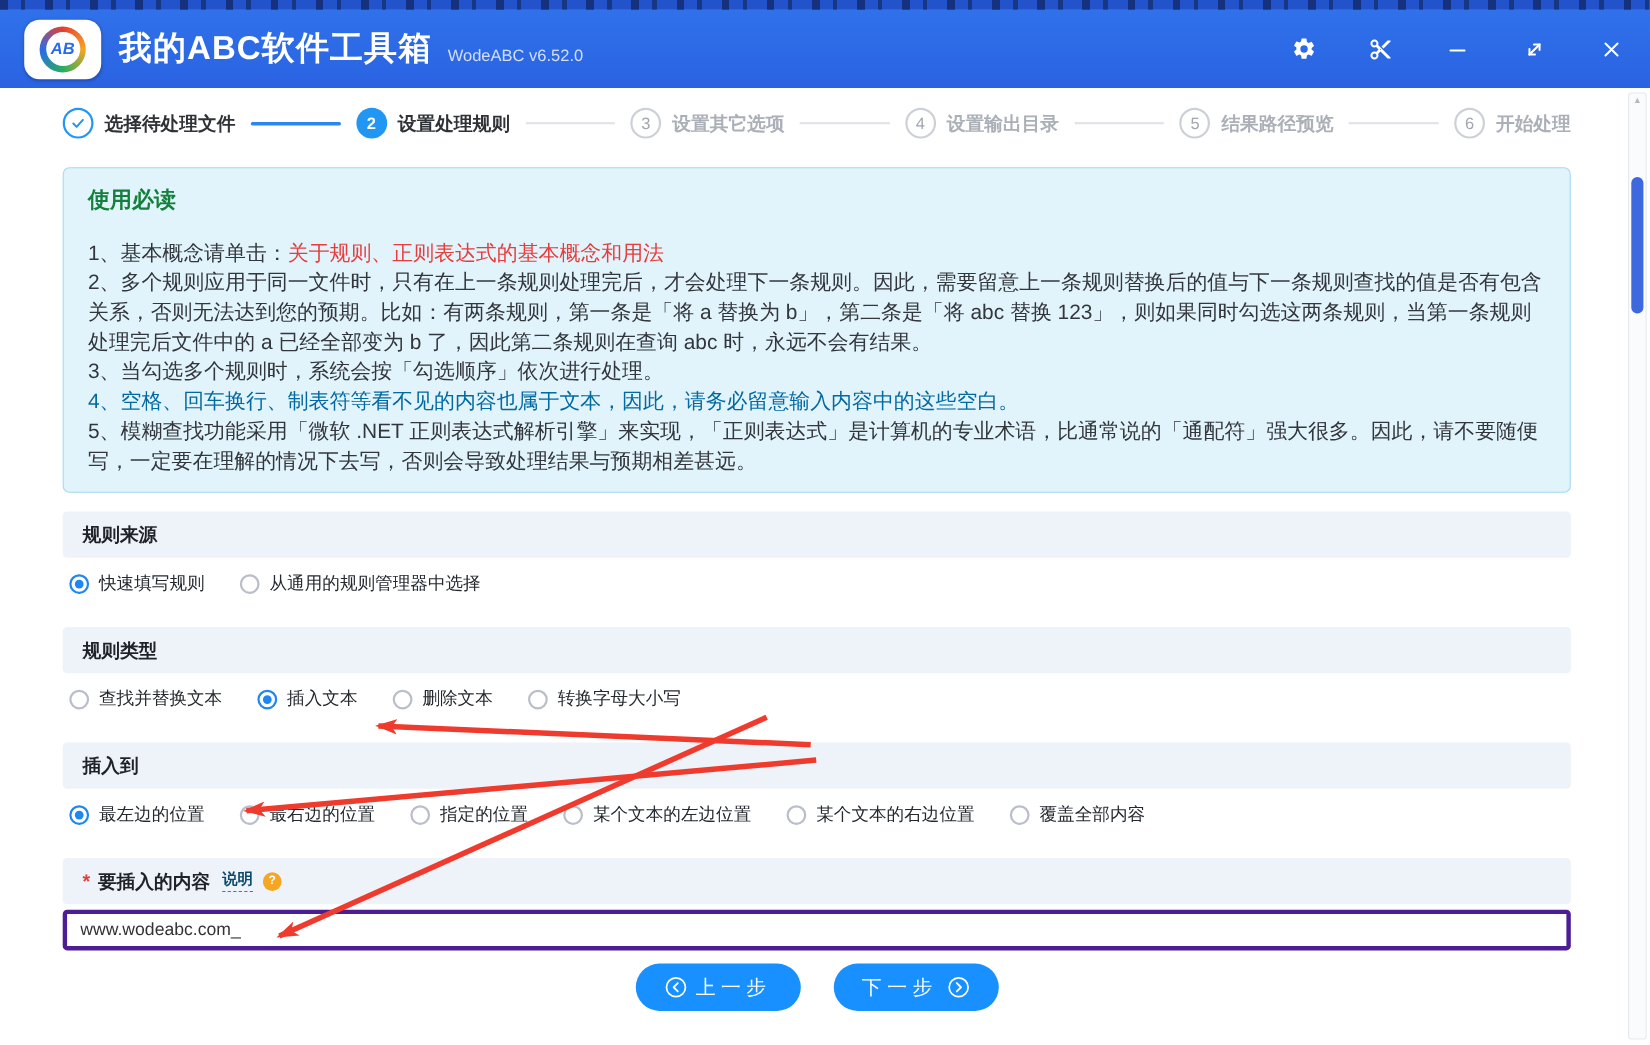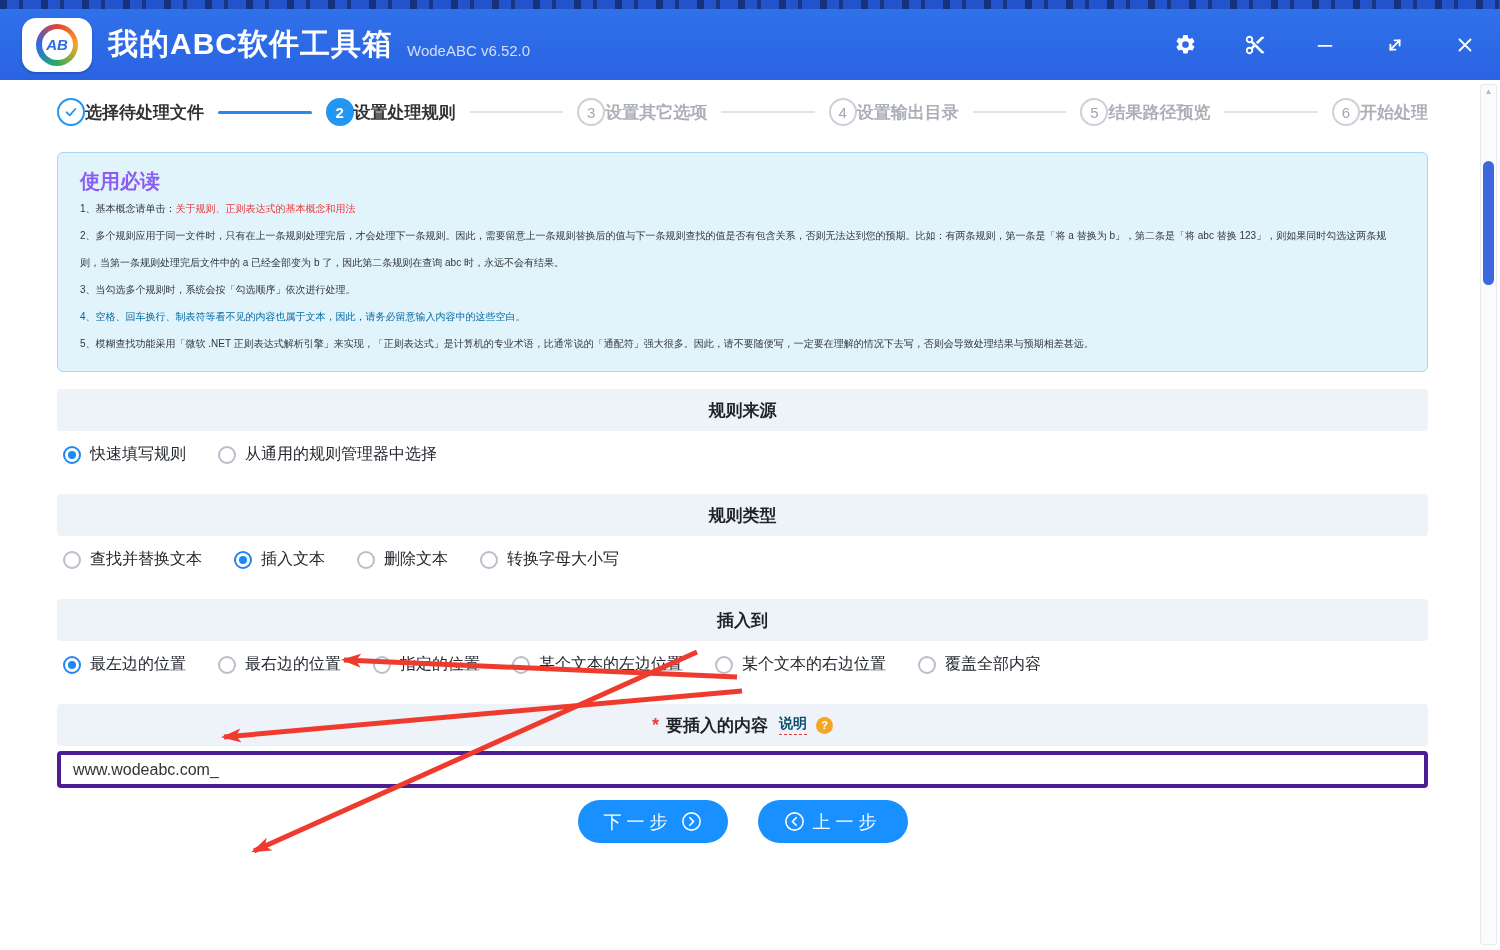--- a/index.html
+++ b/index.html
@@ -48,48 +48,48 @@
   .tb-btn svg{ display:block; }
 
   
   .content{
     position:absolute; top:80px; left:0; right:0; bottom:0;
     background:#fff; padding:18px 72px 0 57px;
   }
 
   
   .stepper{ display:flex; align-items:center; margin-bottom:26px; }
-  .step{ display:flex; align-items:center; flex:none; cursor:pointer; }
+  .step{ display:flex; align-items:center; gap:10px; flex:none; cursor:pointer; }
   .circle{
     width:28px; height:28px; border-radius:50%; flex:none;
     display:flex; align-items:center; justify-content:center; font-size:15px;
   }
   .circle.done{ border:2px solid #2196f3; background:#fff; }
   .circle.active{ background:#2196f3; color:#fff; font-weight:bold; }
   .circle.pending{ border:2px solid #cdd0d7; color:#a2a6ae; background:#fff; }
   .slabel{ font-size:17px; font-weight:600; color:#2f3237; }
   .step.pending .slabel{ color:#abafb7; }
   .conn{ flex:1; height:2px; background:#e0e3e9; margin:0 14px; }
   .conn.blue{ background:#2b87f0; height:3px; border-radius:2px; }
 
   
   .notice{
     background:#e1f3fb; border:1px solid #a5d9f0; border-radius:6px;
     padding:15px 22px 14px; margin-bottom:17px;
   }
-  .notice-title{ color:#8b5cf6; font-size:20px; font-weight:bold; margin-bottom:0; }
-  .nline{ font-size:10px; line-height:27px; color:#33373d; }
+  .notice-title{ color:#15803d; font-size:20px; font-weight:bold; margin-bottom:22px; }
+  .nline{ font-size:19px; line-height:27px; color:#33373d; }
   .nline .red-link{ color:#e63c3c; cursor:pointer; text-decoration:none; }
   .nline.red{ color:#0369a1; }
 
   
   .section-bar{
     height:42px; background:#eef2f9; border-radius:4px;
     display:flex; align-items:center; padding:0 18px; gap:7px;
-    font-size:17px; font-weight:bold; color:#1f2329; margin-top:16px;justify-content:center;
+    font-size:17px; font-weight:bold; color:#1f2329; margin-top:16px;
   }
   .req{ color:#e63c3c; font-weight:bold; font-size:18px; }
   .help-link{
     color:#0c4a6e; font-size:14px; font-weight:bold; cursor:pointer;
     border-bottom:1px dashed #e63c3c; padding-bottom:1px; margin-left:4px;
   }
   .help-badge{
     width:17px; height:17px; border-radius:50%; background:#f5a623; color:#fff;
     font-size:11px; font-weight:bold; display:flex; align-items:center; justify-content:center;
     margin-left:2px; cursor:pointer;
@@ -310,32 +310,32 @@
     <span class="req">*</span>
     <span>要插入的内容</span>
     <span class="help-link">说明</span>
     <span class="help-badge">?</span>
   </div>
   <input class="text-input" type="text" value="www.wodeabc.com_" style="">
 
   
   <div class="footer">
     <button class="btn">
+      <svg width="21" height="21" viewBox="0 0 20 20">
+          <circle cx="10" cy="10" r="8.2" fill="none" stroke="#ffffff" stroke-width="1.5"></circle>
+          <path d="M11.6 6.4 L8 10 L11.6 13.6" fill="none" stroke="#ffffff" stroke-width="1.6" stroke-linecap="round" stroke-linejoin="round"></path>
+        </svg>
+      <span>上一步</span>
+    </button>
+    <button class="btn">
       <span>下一步</span>
       <svg width="21" height="21" viewBox="0 0 20 20">
           <circle cx="10" cy="10" r="8.2" fill="none" stroke="#ffffff" stroke-width="1.5"></circle>
           <path d="M8.4 6.4 L12 10 L8.4 13.6" fill="none" stroke="#ffffff" stroke-width="1.6" stroke-linecap="round" stroke-linejoin="round"></path>
         </svg>
-    </button>
-    <button class="btn">
-      <svg width="21" height="21" viewBox="0 0 20 20">
-          <circle cx="10" cy="10" r="8.2" fill="none" stroke="#ffffff" stroke-width="1.5"></circle>
-          <path d="M11.6 6.4 L8 10 L11.6 13.6" fill="none" stroke="#ffffff" stroke-width="1.6" stroke-linecap="round" stroke-linejoin="round"></path>
-        </svg>
-      <span>上一步</span>
     </button>
   </div>
 </div>
 
 <div class="scrollbar">
   <div class="scroll-arrow">▲</div>
   <div class="scroll-thumb"></div>
 </div>
 
 <svg class="arrows" viewBox="0 0 1500 950">

